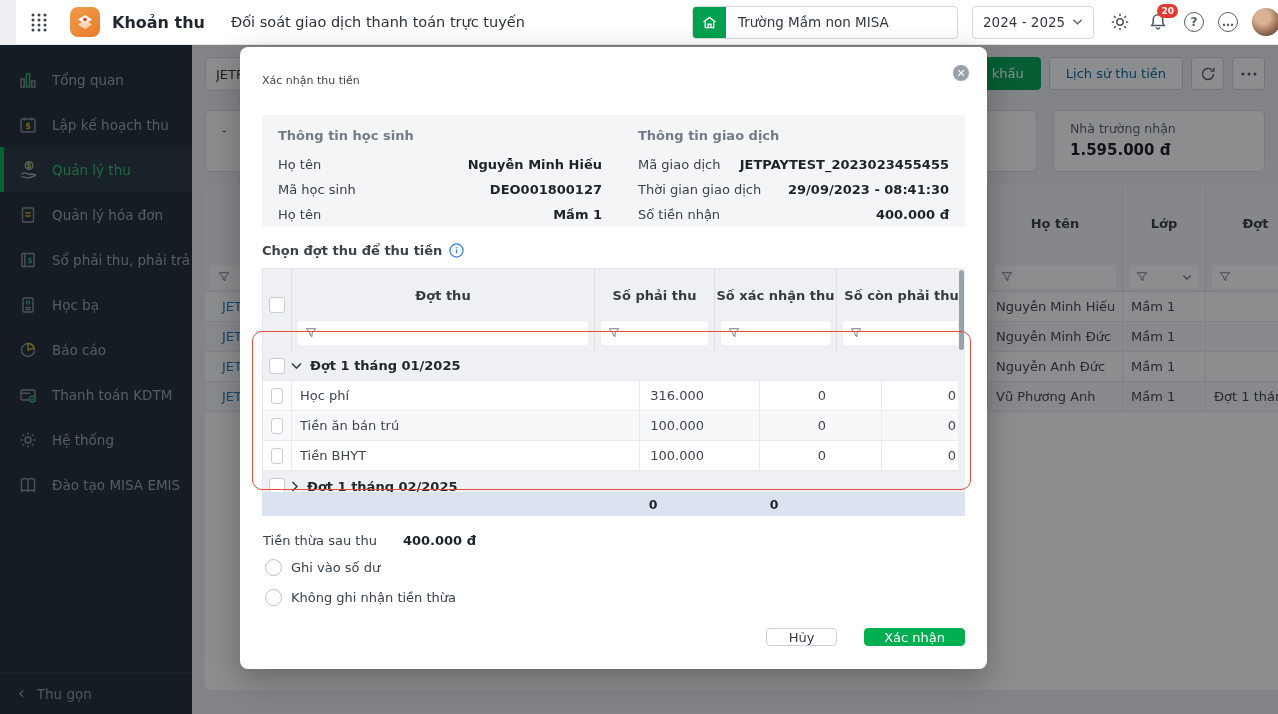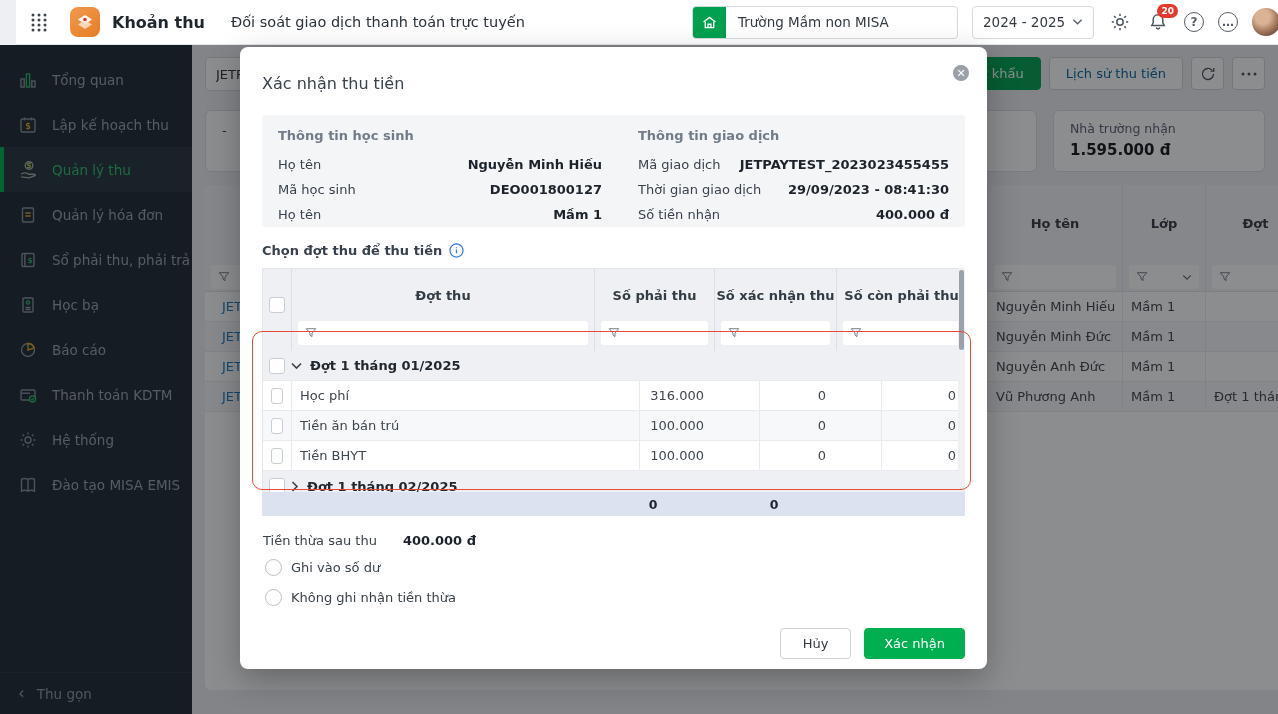--- a/index.html
+++ b/index.html
@@ -58,21 +58,21 @@
   .fbox { background:#fff; border-radius:3px; height:24px; display:flex; align-items:center; justify-content:space-between; padding:0 7px; }
   .bgt-row { height:30px; border-bottom:1px solid #e9ecef; }
   .bgt-row > div { display:flex; align-items:center; padding:0 8px; color:#3e464e; border-left:1px solid #e9ecef; overflow:hidden; white-space:nowrap; }
   .bgt-row > div:first-child { border-left:none; padding-left:17px; }
   .bgt-row.alt { background:#f7f8fa; }
   .blink { color:#1e7ac1; cursor:pointer; }
 
   
   .dim { position:absolute; left:0; top:45px; right:0; bottom:0; background:rgba(10,13,18,0.47); z-index:40; }
   .modal { position:absolute; left:240px; top:47px; width:747px; height:622px; background:#fff; border-radius:8px; box-shadow:0 10px 32px rgba(0,0,0,.28); z-index:100; }
-  .m-title { position:absolute; left:22px; top:27px; font-size:16px; color:#39424c; }
+  .m-title { position:absolute; left:22px; top:27px; font-size:11px; color:#39424c; }
   .m-close { position:absolute; right:18px; top:18px; width:16px; height:16px; border-radius:50%; background:#99a0a7; color:#fff; display:flex; align-items:center; justify-content:center; font-size:11px; line-height:1; cursor:pointer; }
   .m-info { position:absolute; left:22px; right:22px; top:68px; height:112px; background:#f4f5f7; border-radius:3px; padding:13px 16px; display:grid; grid-template-columns:324px 1fr; column-gap:36px; }
   .info-title { color:#717c88; font-weight:bold; font-size:13px; margin-bottom:9px; }
   .info-row { display:flex; justify-content:space-between; line-height:25px; }
   .il { color:#39424c; }
   .iv { font-weight:bold; color:#1c232b; }
   .m-select { position:absolute; left:22px; top:196px; display:flex; align-items:center; gap:7px; font-weight:bold; color:#39424c; }
 
   .mtable { position:absolute; left:22px; top:221px; width:703px; }
   .mt-grid { display:grid; grid-template-columns:28px 303px 120px 122px 130px; }
@@ -98,21 +98,21 @@
   .mt-scroll { position:absolute; right:0; top:0; width:7px; height:222px; background:#eef0f2; }
   .mt-thumb { position:absolute; left:1px; top:2px; width:5px; height:80px; background:#99a1aa; border-radius:3px; }
   .m-foot { position:absolute; left:22px; top:445px; width:703px; height:24px; background:#dde2f1; display:grid; grid-template-columns:28px 303px 120px 122px 130px; }
   .m-foot > div { display:flex; align-items:center; justify-content:center; font-weight:bold; font-size:12.5px; color:#20262d; }
 
   .m-surplus { position:absolute; left:23px; top:486px; display:flex; align-items:center; }
   .m-surplus .sv { font-weight:bold; margin-left:26px; color:#1c232b; }
   .m-radio { position:absolute; left:25px; display:flex; align-items:center; gap:9px; color:#39424c; cursor:pointer; }
   .radio { width:17px; height:17px; border:1.5px solid #b9c0c7; border-radius:50%; background:#fff; flex:none; }
   .m-actions { position:absolute; right:22px; top:581px; display:flex; gap:13px; }
-  .mbtn { height:31px; border-radius:4px; font-size:13px; font-family:inherit; cursor:pointer; }
+  .mbtn { height:18px; border-radius:4px; font-size:13px; font-family:inherit; cursor:pointer;margin-left:14px; }
   .mbtn.ghost { background:#fff; border:1px solid #ccd2d8; color:#333a42; width:71px; }
   .mbtn.primary { background:#00b050; border:1px solid #00b050; color:#fff; padding:0 19px; }
 
   .red-annot { position:absolute; left:252px; top:331px; width:719px; height:159px; border:1.5px solid #e64a34; border-radius:10px; z-index:120; pointer-events:none; }
 
   .cb { display:inline-block; width:16px; height:16px; border:1px solid #c7cdd4; border-radius:3px; background:#fff; cursor:pointer; }
   svg { display:block; }
 </style>
 </head>
 <body>

